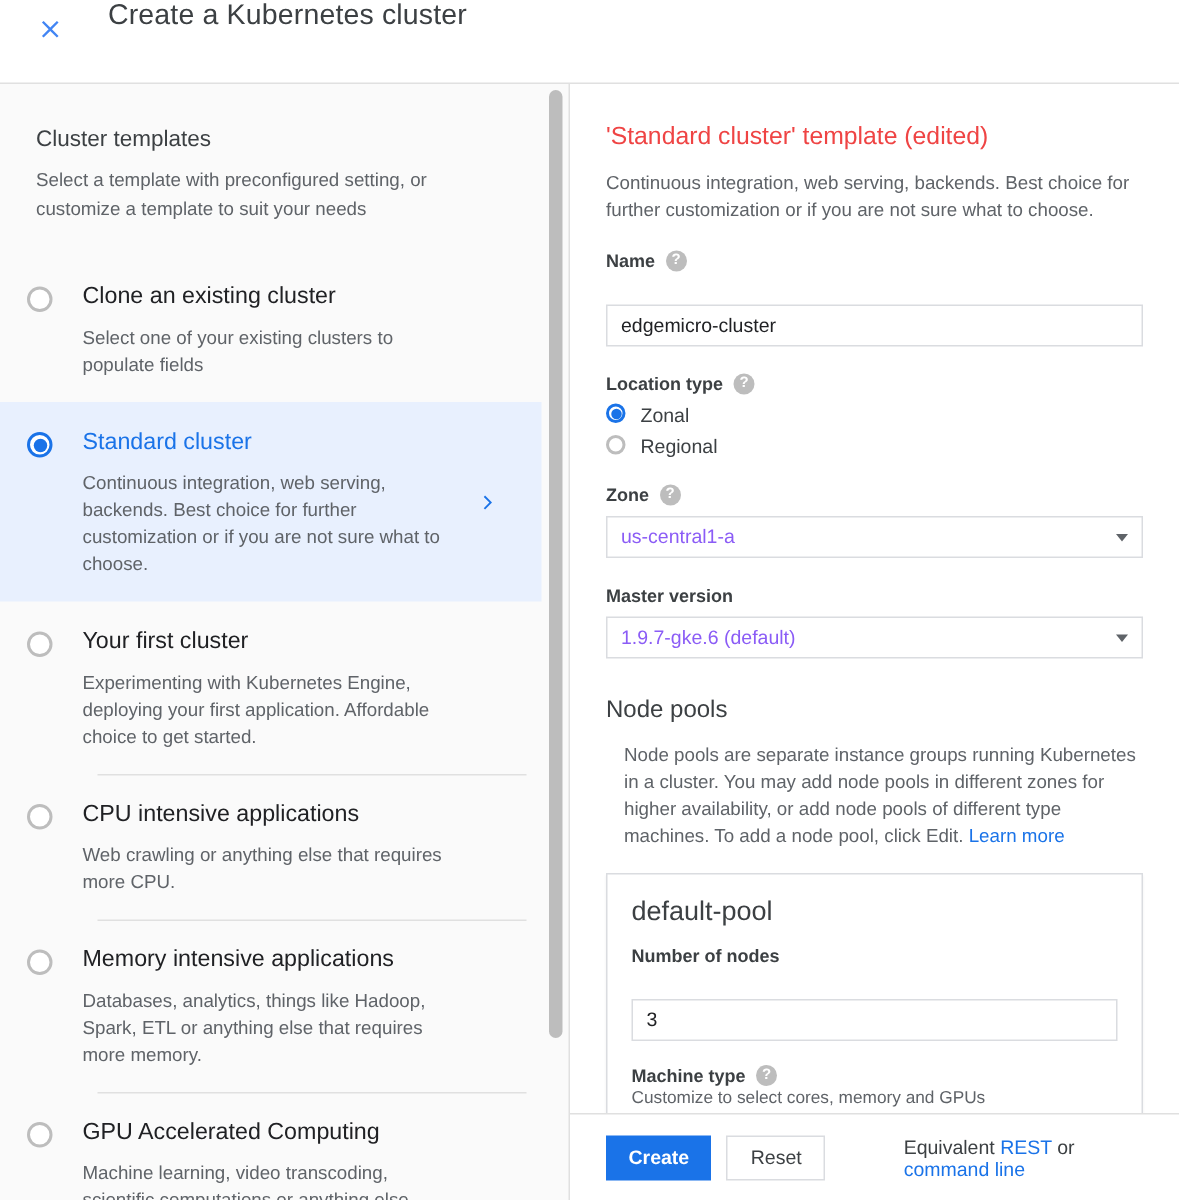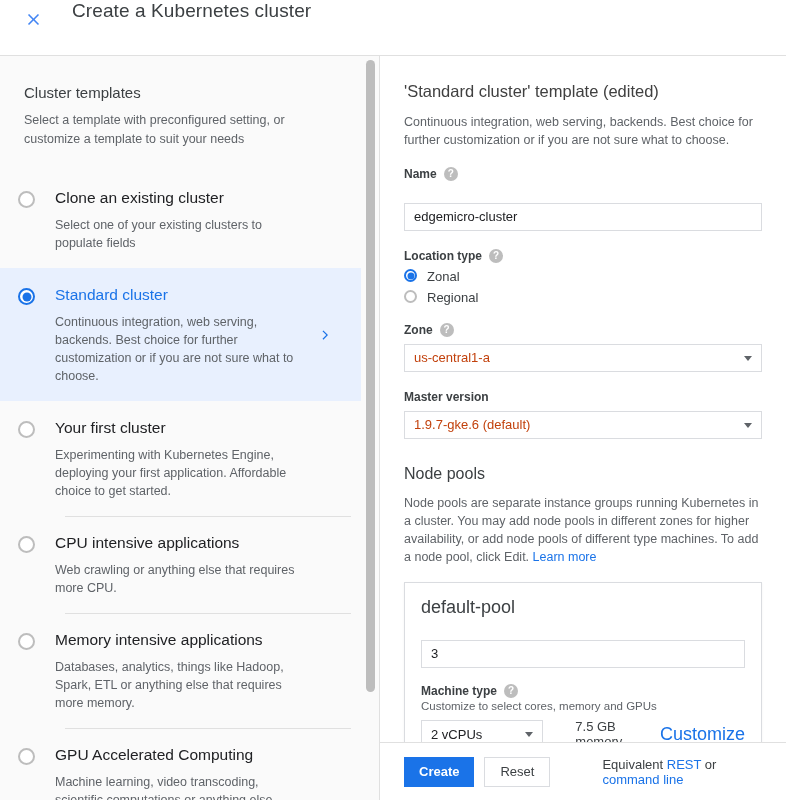--- a/index.html
+++ b/index.html
@@ -97,21 +97,21 @@
     background: #bdbdbd; border-radius: 5px;
     cursor: pointer;
   }
 
   
   .right-pane {
     flex: 1; display: flex; flex-direction: column;
     background: #fff; min-width: 0;
   }
   .right-scroll { flex: 1; overflow: hidden; padding: 26px 24px 8px 24px; }
-  .panel-title { font-size: 16.5px; color: #404040; }
+  .panel-title { font-size: 16.5px; color: #ef4444; }
   .panel-sub { font-size: 12.5px; color: #5f6368; line-height: 18px; margin-top: 12px; }
 
   .field { margin-top: 18px; }
   .flabel {
     font-size: 12px; font-weight: bold; color: #3c4043;
     display: flex; align-items: center; gap: 7px;
   }
   .help {
     width: 14px; height: 14px; border-radius: 50%;
     background: #bdbdbd; color: #fff;
@@ -124,21 +124,21 @@
   .input {
     margin-top: 22px; height: 28px; width: 100%;
     border: 1px solid #dadce0; background: #fff;
     font-size: 13px; color: #202124;
     padding: 0 9px; line-height: 26px;
     cursor: text;
   }
   .select {
     margin-top: 7px; height: 28px; width: 100%;
     border: 1px solid #dadce0; background: #fff;
-    font-size: 13px; color: #c2410c;
+    font-size: 13px; color: #8b5cf6;
     padding: 0 9px; line-height: 26px;
     display: flex; align-items: center; justify-content: space-between;
     cursor: pointer;
   }
   .caret {
     width: 0; height: 0;
     border-left: 4.5px solid transparent; border-right: 4.5px solid transparent;
     border-top: 5px solid #5f6368;
   }
 
@@ -150,21 +150,21 @@
   }
   .radio-sm.on { border-color: #1a73e8; }
   .radio-sm.on::after {
     content: ""; position: absolute; left: 50%; top: 50%;
     transform: translate(-50%,-50%);
     width: 7px; height: 7px; border-radius: 50%; background: #1a73e8;
   }
   .radio-lbl { font-size: 13px; color: #3c4043; }
 
   .section-title { font-size: 16px; color: #3c4043; margin-top: 26px; }
-  .section-desc { font-size: 12.5px; color: #5f6368; line-height: 18px; margin-top: 11px; }
+  .section-desc { font-size: 12.5px; color: #5f6368; line-height: 18px; margin-top: 11px; margin-left: 12px; }
   a.link { color: #1a73e8; text-decoration: none; cursor: pointer; }
 
   .pool-card {
     margin-top: 16px;
     border: 1px solid #dadce0;
     padding: 14px 16px 18px 16px;
     box-shadow: 0 1px 2px rgba(0,0,0,.06);
   }
   .pool-name { font-size: 18px; color: #3c4043; margin-bottom: 12px; }
 
@@ -337,20 +337,23 @@
             <span class="caret"></span>
           </div>
         </div>
 
         <div class="section-title">Node pools</div>
         <div class="section-desc"><span>Node pools are separate instance groups running Kubernetes in a cluster. You may add node pools in different zones for higher availability, or add node pools of different type machines. To add a node pool, click Edit. </span><a class="link">Learn more</a></div>
 
         <div class="pool-card">
           <div class="pool-name">default-pool</div>
 
+          <div class="flabel">
+            <span>Number of nodes</span>
+          </div>
           <div class="input">3</div>
 
           <div style="margin-top:16px">
             <div class="flabel">
               <span>Machine type</span>
               <span class="help">?</span>
             </div>
             <div class="flabel-sub">Customize to select cores, memory and GPUs</div>
             <div class="mt-row">
               <div class="mt-select">

